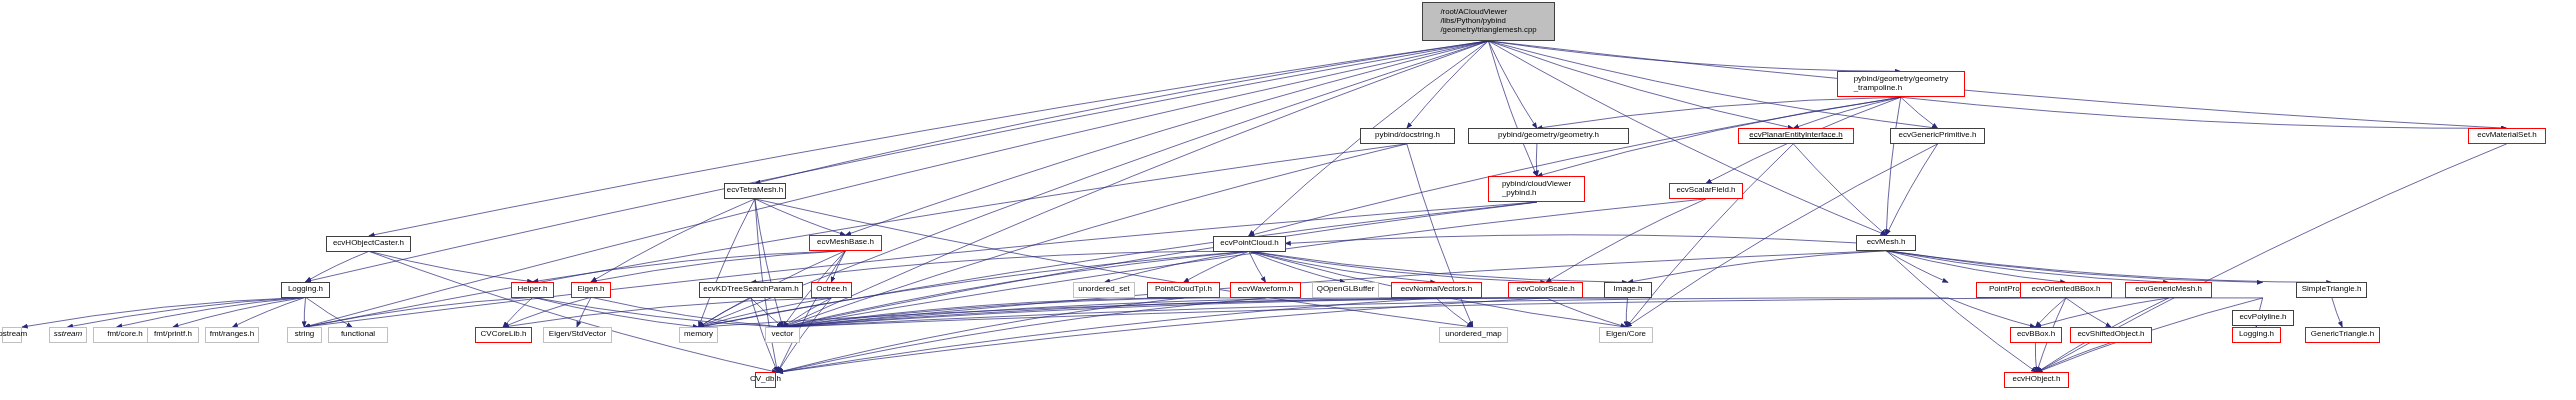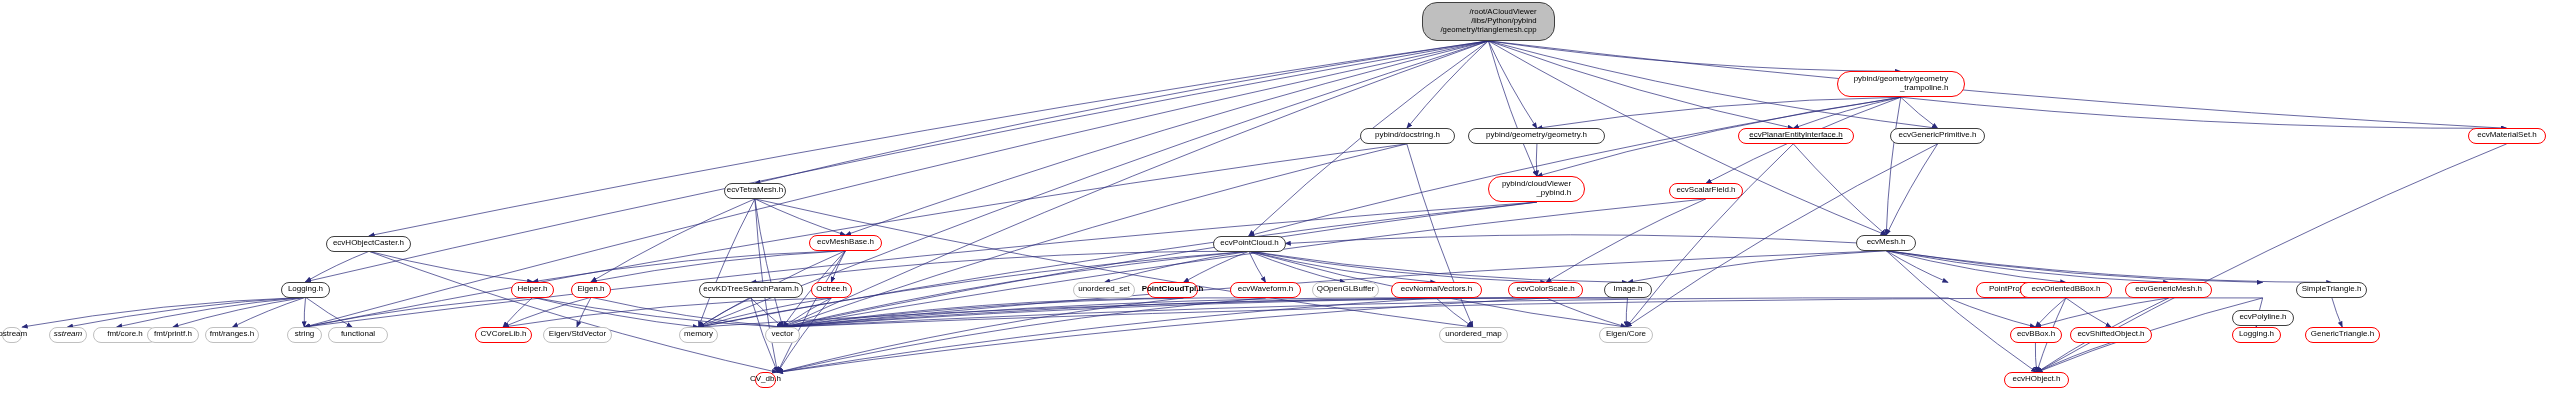--- a/index.html
+++ b/index.html
@@ -1,22 +1,22 @@
 <!DOCTYPE html>
 <html style="font-size:10.4px"><head>
 <meta charset="utf-8">
 <style>
   html,body{margin:0;padding:0;background:#ffffff;}
   #graph{position:relative;width:2576px;height:401px;overflow:hidden;
          font-family:"Liberation Sans",sans-serif;background:#ffffff;}
   #edges{position:absolute;left:0;top:0;width:2576px;height:401px;}
   .node{position:absolute;box-sizing:border-box;display:flex;align-items:center;
-        justify-content:center;text-align:right;background:#ffffff;
+        justify-content:center;text-align:left;background:#ffffff;
         font-size:8px;line-height:1.12;color:#000000;white-space:pre-line;
-        padding:0.6px 2.6px;border-radius:15px;}
+        padding:0.6px 2.6px;}
   .n-red{border:0.9px solid #ff0000;}
   .n-black{border:0.9px solid #404040;}
   .n-grey{border:0.8px solid #c0c0c0;}
   .n-root{border:0.9px solid #404040;background:#bfbfbf;}
 </style>
 </head>
 <body>
 
 <div id="graph">
   <svg id="edges" viewBox="0 0 3979 619" width="2576" height="401">
@@ -146,39 +146,39 @@
       <path d="M3261,529 Q3201.89,547.975 3146,575" fill="none" stroke="#2a2a7a" stroke-width="1.1" marker-end="url(#ah)"></path>
       <path d="M3872,222 Q3497.630818729596,375.11749121157675 3146,575" fill="none" stroke="#2a2a7a" stroke-width="1.1" marker-end="url(#ah)"></path>
     </svg>
   <div id="nodelayer">
       <div class="node n-root" style="left: 1422px; top: 1.9px; width: 133px; height: 39px; font-size: 7.8px;">/root/ACloudViewer
 /libs/Python/pybind
 /geometry/trianglemesh.cpp</div>
       <div class="node n-red" style="left: 1837px; top: 71px; width: 128px; height: 26px;">pybind/geometry/geometry
 _trampoline.h</div>
       <div class="node n-black" style="left: 1360px; top: 128px; width: 95px; height: 15.5px;">pybind/docstring.h</div>
-      <div class="node n-black" style="left: 1468px; top: 128px; width: 137px; height: 15.5px;">pybind/geometry/geometry.h</div>
+      <div class="node n-black" style="left: 1468px; top: 128px; width: 161px; height: 15.5px;">pybind/geometry/geometry.h</div>
       <div class="node n-red" style="left: 1738px; top: 128px; width: 116px; height: 15.5px; text-decoration: underline;">ecvPlanarEntityInterface.h</div>
       <div class="node n-black" style="left: 1890px; top: 128px; width: 95px; height: 15.5px;">ecvGenericPrimitive.h</div>
       <div class="node n-red" style="left: 2468px; top: 128px; width: 78px; height: 15.5px;">ecvMaterialSet.h</div>
       <div class="node n-red" style="left: 1488px; top: 176px; width: 97px; height: 26px;">pybind/cloudViewer
 _pybind.h</div>
       <div class="node n-red" style="left: 1669px; top: 183px; width: 74px; height: 15.5px;">ecvScalarField.h</div>
       <div class="node n-black" style="left: 724px; top: 183px; width: 62px; height: 15.5px;">ecvTetraMesh.h</div>
       <div class="node n-black" style="left: 326px; top: 236px; width: 85px; height: 15.5px;">ecvHObjectCaster.h</div>
       <div class="node n-red" style="left: 809px; top: 235px; width: 73px; height: 15.5px;">ecvMeshBase.h</div>
       <div class="node n-black" style="left: 1213px; top: 236px; width: 73px; height: 15.5px;">ecvPointCloud.h</div>
       <div class="node n-black" style="left: 1856px; top: 235px; width: 60px; height: 15.5px;">ecvMesh.h</div>
       <div class="node n-black" style="left: 281px; top: 282px; width: 49px; height: 15.5px;">Logging.h</div>
       <div class="node n-red" style="left: 511px; top: 282px; width: 43px; height: 15.5px;">Helper.h</div>
       <div class="node n-red" style="left: 571px; top: 282px; width: 40px; height: 15.5px;">Eigen.h</div>
       <div class="node n-black" style="left: 699px; top: 282px; width: 104px; height: 15.5px;">ecvKDTreeSearchParam.h</div>
       <div class="node n-red" style="left: 811px; top: 282px; width: 41px; height: 15.5px;">Octree.h</div>
       <div class="node n-grey" style="left: 1073px; top: 282px; width: 62px; height: 15.5px;">unordered_set</div>
-      <div class="node n-red" style="left: 1147px; top: 282px; width: 51px; height: 15.5px; font-weight: bold;">PointCloudTpl.h</div>
+      <div class="node n-red" style="left: 1147px; top: 282px; width: 73px; height: 15.5px;">PointCloudTpl.h</div>
       <div class="node n-red" style="left: 1230px; top: 282px; width: 71px; height: 15.5px;">ecvWaveform.h</div>
       <div class="node n-grey" style="left: 1312px; top: 282px; width: 67px; height: 15.5px;">QOpenGLBuffer</div>
       <div class="node n-red" style="left: 1391px; top: 282px; width: 91px; height: 15.5px;">ecvNormalVectors.h</div>
       <div class="node n-red" style="left: 1508px; top: 282px; width: 75px; height: 15.5px;">ecvColorScale.h</div>
       <div class="node n-black" style="left: 1604px; top: 282px; width: 48px; height: 15.5px;">Image.h</div>
       <div class="node n-red" style="left: 1976px; top: 282px; width: 105px; height: 15.5px;">PointProjectionTools.h</div>
       <div class="node n-red" style="left: 2020px; top: 282px; width: 92px; height: 15.5px;">ecvOrientedBBox.h</div>
       <div class="node n-red" style="left: 2125px; top: 282px; width: 87px; height: 15.5px;">ecvGenericMesh.h</div>
       <div class="node n-black" style="left: 2232px; top: 282px; width: 62px; height: 15.5px; margin-top: 28px;">ecvPolyline.h</div>
       <div class="node n-black" style="left: 2296px; top: 282px; width: 71px; height: 15.5px;">SimpleTriangle.h</div>

